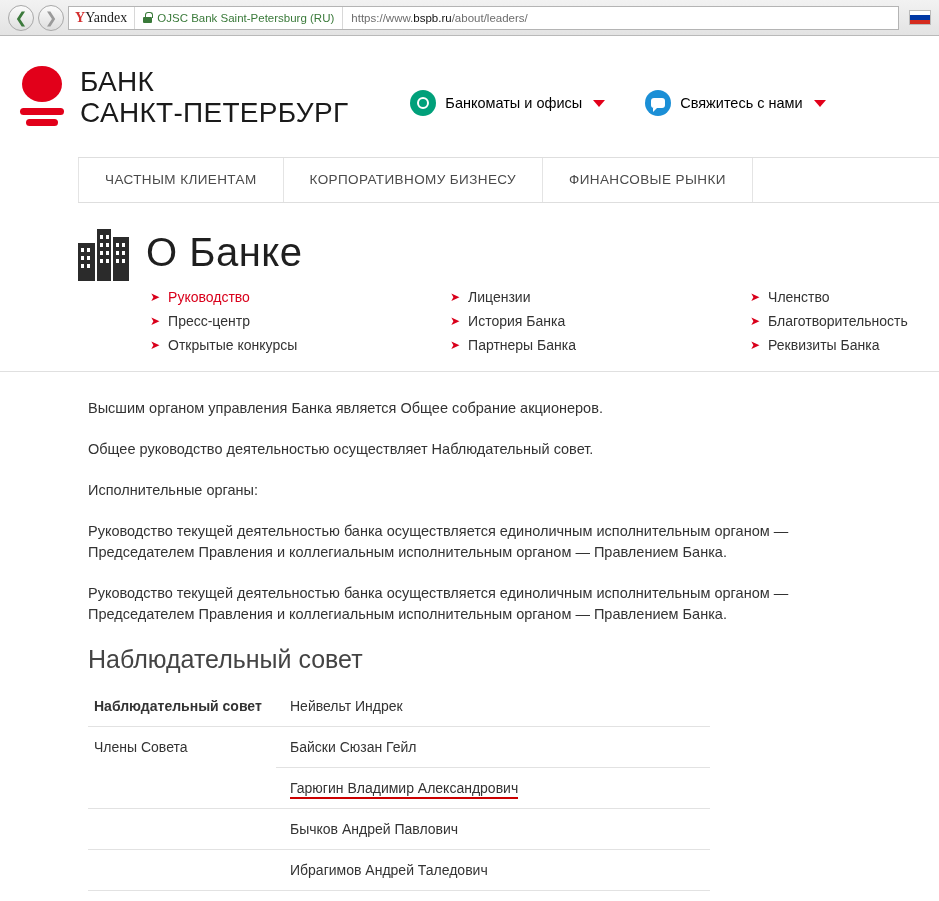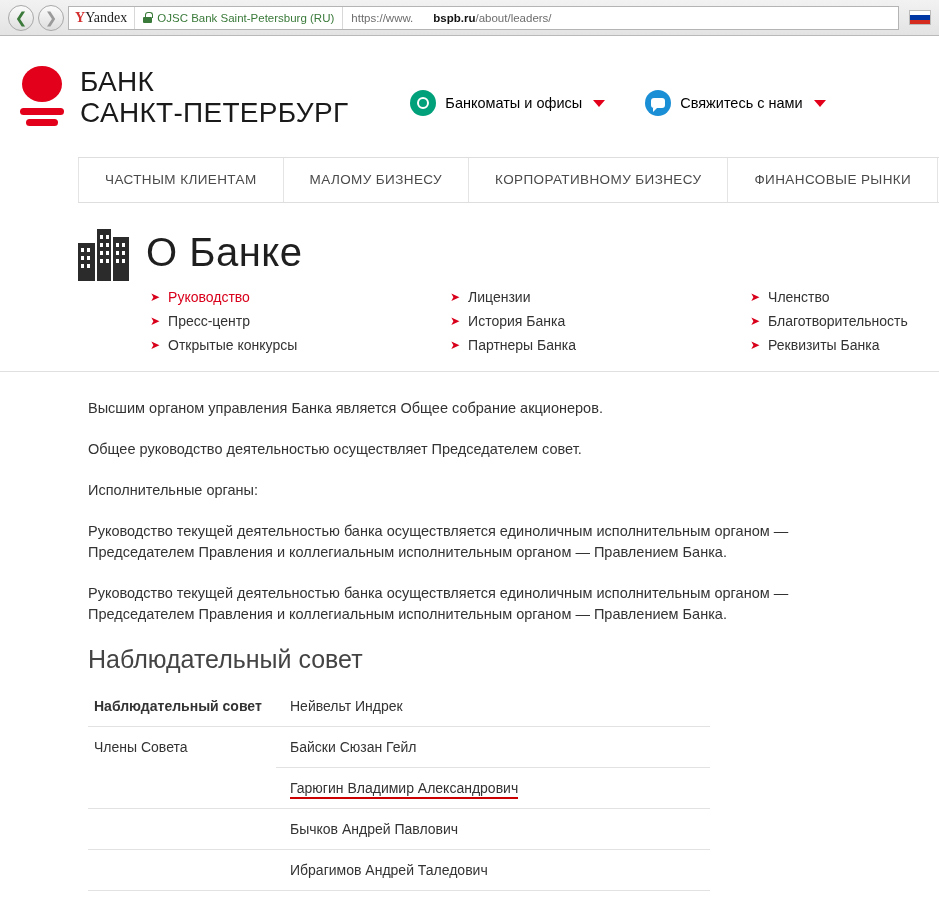--- a/index.html
+++ b/index.html
@@ -84,21 +84,21 @@
     left: 0; bottom: 0; width: 9px; height: 6.5px;
     background: #3a7a3a;
     border-radius: 1px;
   }
   .url {
     padding: 0 8px;
     color: #6d6d6d;
     font-size: 11.5px;
     white-space: nowrap;
   }
-  .url b { color: #111; font-weight: bold; margin-left: 20px; }
+  .url b { color: #111; font-weight: normal; }
   .flag {
     width: 22px; height: 15px;
     margin-left: 6px;
     border: 1px solid #bbb;
     display: flex; flex-direction: column;
   }
   .flag i { display: block; height: 33.33%; }
   .flag .w { background: #ffffff; }
   .flag .b { background: #0039a6; }
   .flag .r { background: #d52b1e; }
@@ -373,21 +373,20 @@
               <span class="bubble"></span>
             </span>
           <span>Свяжитесь с нами</span>
           <span class="caret"></span>
         </div>
       </div>
     </div>
 
     <div class="mainnav">
       <div class="nav-item">ЧАСТНЫМ КЛИЕНТАМ</div>
-      <div class="nav-item">МАЛОМУ БИЗНЕСУ</div>
       <div class="nav-item">КОРПОРАТИВНОМУ БИЗНЕСУ</div>
       <div class="nav-item">ФИНАНСОВЫЕ РЫНКИ</div>
     </div>
 
     <div class="about">
       <div class="about-title-row">
         <div class="bldg">
           <div class="b1"></div>
             <div class="b2"></div>
             <div class="b3"></div>
@@ -449,21 +448,21 @@
         </a>
         <a class="alink dark">
           <span class="arrow">➤</span>
           <span>Реквизиты Банка</span>
         </a>
       </div>
     </div>
 
     <div class="body-area">
       <p>Высшим органом управления Банка является Общее собрание акционеров.</p>
-      <p>Общее руководство деятельностью осуществляет Председателем совет.</p>
+      <p>Общее руководство деятельностью осуществляет Наблюдательный совет.</p>
       <p>Исполнительные органы:</p>
       <p>Руководство текущей деятельностью банка осуществляется единоличным исполнительным органом — Председателем Правления и коллегиальным исполнительным органом — Правлением Банка.</p>
       <p>Руководство текущей деятельностью банка осуществляется единоличным исполнительным органом — Председателем Правления и коллегиальным исполнительным органом — Правлением Банка.</p>
 
       <h2>Наблюдательный совет</h2>
 
       <table class="board">
         <tbody>
             <tr>
           <td class="label">Наблюдательный совет</td>

